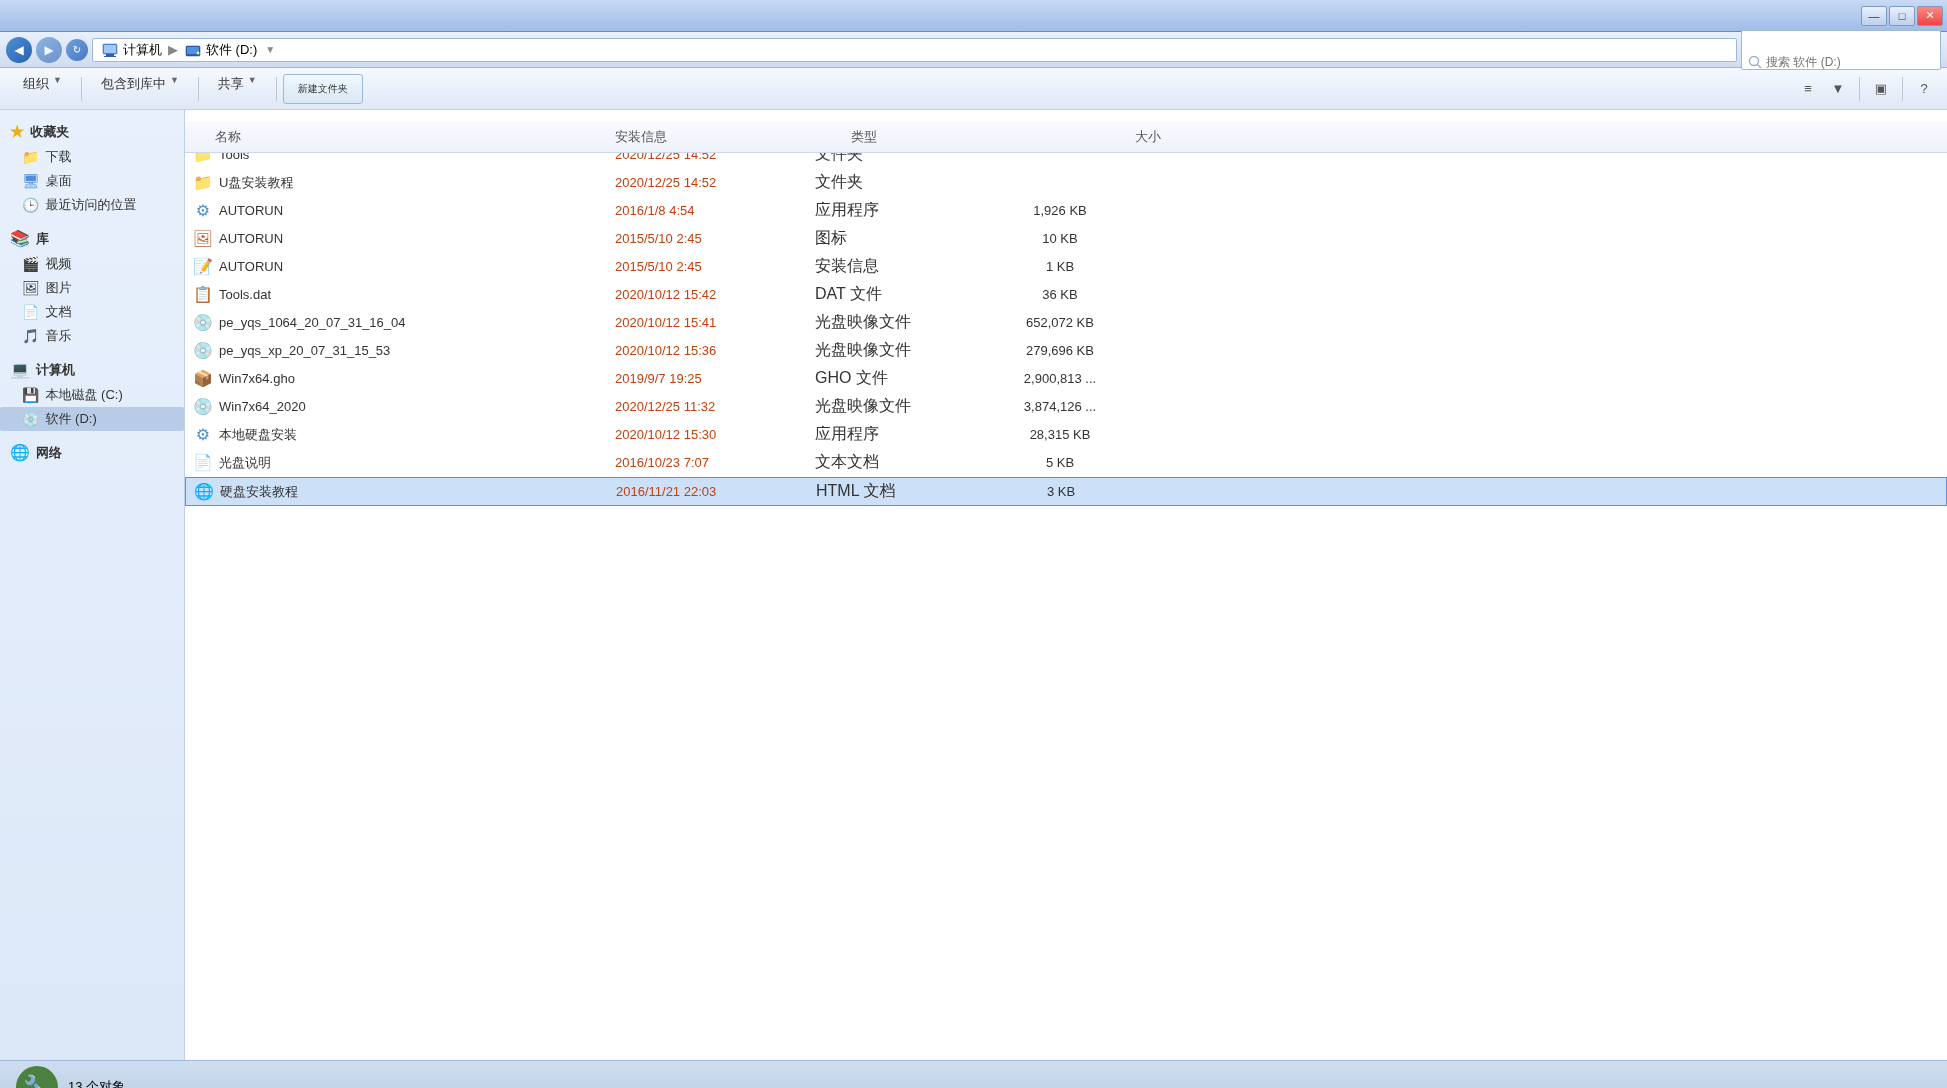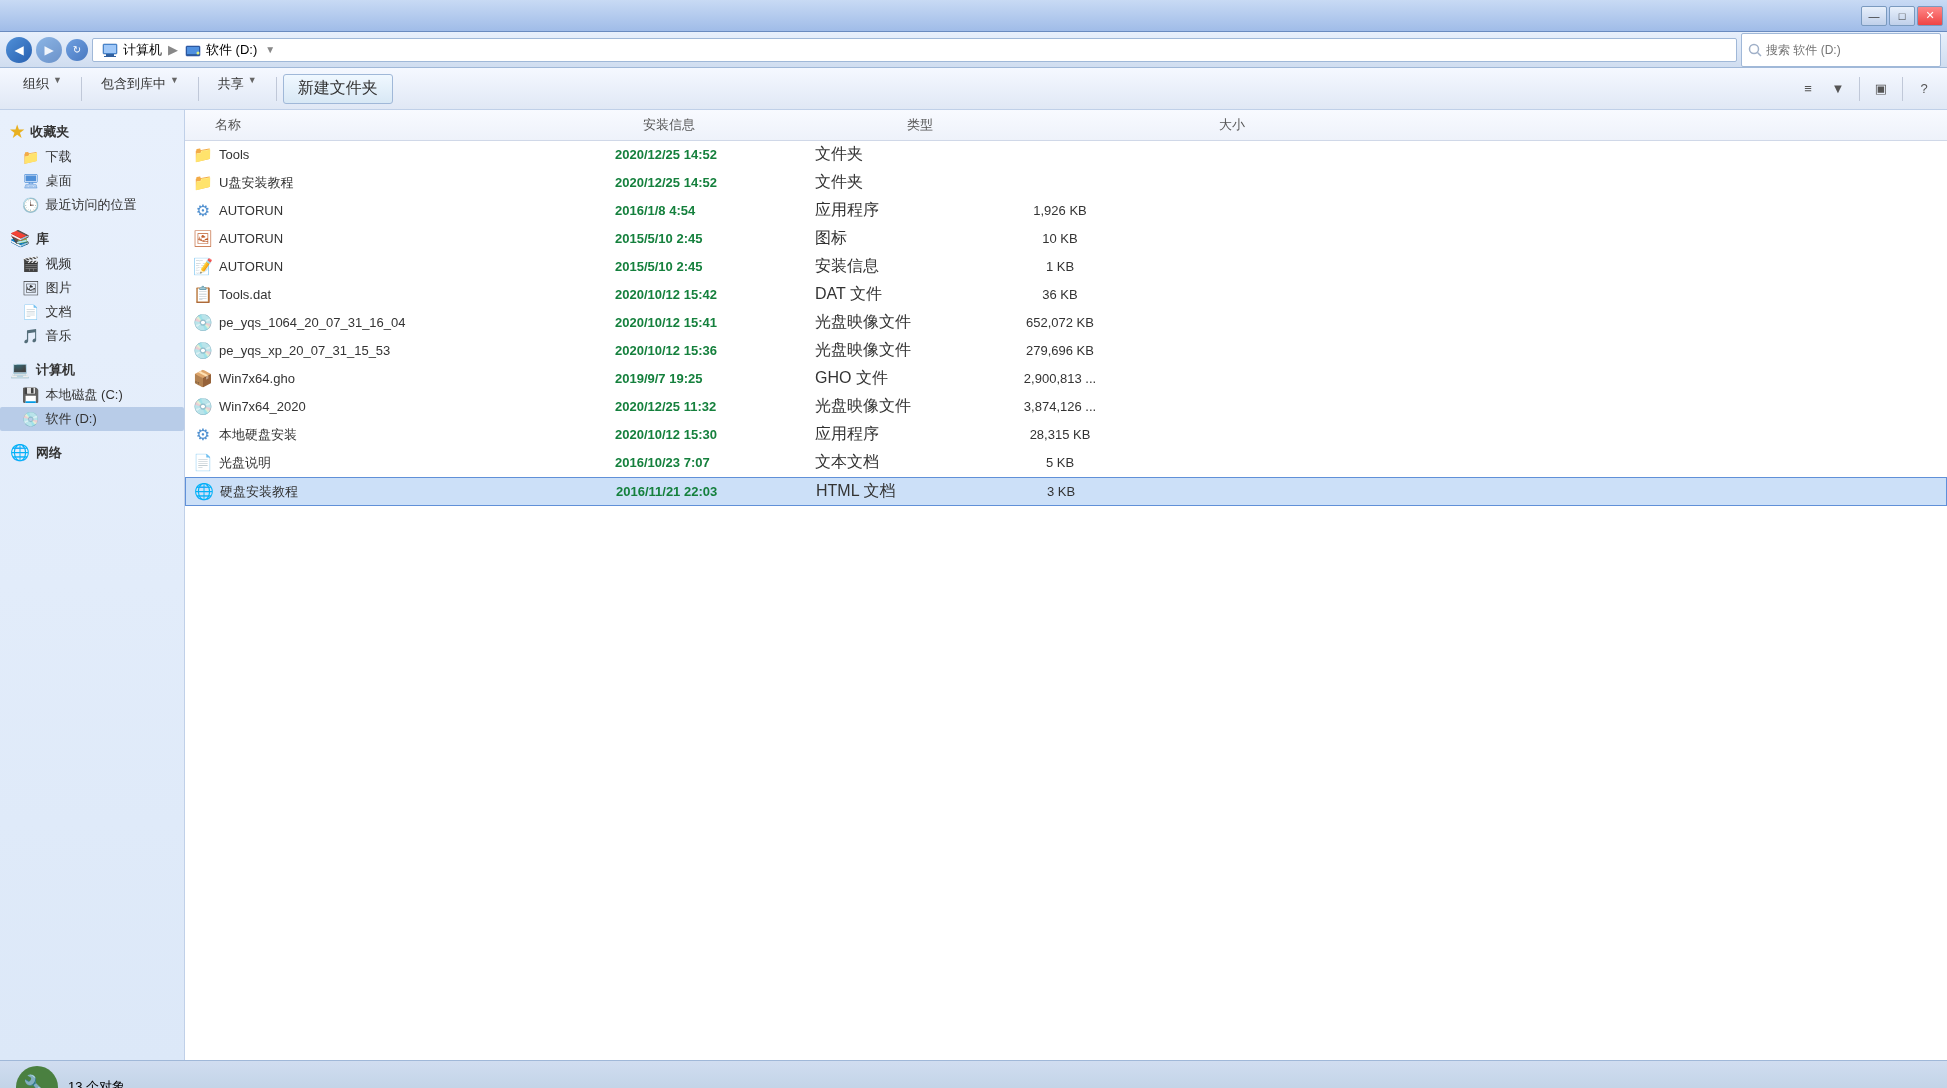--- a/index.html
+++ b/index.html
@@ -74,26 +74,26 @@
       display: flex;
       align-items: center;
       padding: 0 8px;
       gap: 4px;
       font-size: 13px;
     }
     .bc-sep { color: #888; margin: 0 2px; }
     .bc-arrow { color: #888; font-size: 10px; margin-left: 4px; cursor: pointer; }
     .search-bar {
       width: 200px;
-      height: 34px;
+      height: 40px;
       border: 1px solid #a0b8d8;
       border-radius: 2px;
       background: white;
       display: flex;
-      align-items: center;
+      align-items: flex-end;
       padding: 0 6px;
       gap: 4px;
     }
     .search-input {
       border: none;
       outline: none;
       font-size: 12px;
       color: #999;
       flex: 1;
       background: transparent;
@@ -124,21 +124,21 @@
     }
     .toolbar-btn .arrow { font-size: 9px; color: #666; }
     .toolbar-divider { width: 1px; height: 24px; background: #c0c8d8; margin: 0 4px; }
     .toolbar-new-folder {
       height: 30px;
       padding: 0 14px;
       background: linear-gradient(to bottom, #f0f8ff, #d8e8f5);
       border: 1px solid #a0b8d8;
       border-radius: 3px;
       cursor: pointer;
-      font-size: 16px;
+      font-size: 10px;
       color: #333;
     }
     .toolbar-right {
       margin-left: auto;
       display: flex;
       align-items: center;
       gap: 4px;
     }
     .view-btn {
       width: 26px;
@@ -195,23 +195,22 @@
       flex: 1;
       background: white;
       overflow-y: auto;
     }
     .file-list-header {
       display: flex;
       padding: 6px 0;
       border-bottom: 1px solid #d0d8e8;
       background: linear-gradient(to bottom, #f8faff, #eef2fa);
       position: sticky;
-      top: 0;
+      top: 12px;
       z-index: 10;
-      gap: 28px;
     }
     .col-name { width: 430px; padding-left: 30px; font-weight: normal; color: #555; cursor: pointer; }
     .col-date { width: 200px; font-weight: normal; color: #555; cursor: pointer; }
     .col-type { width: 180px; font-weight: normal; color: #555; cursor: pointer; margin-left: 36px; }
     .col-size { width: 150px; text-align: right; padding-right: 20px; font-weight: normal; color: #555; cursor: pointer; }
 
     .file-row {
       display: flex;
       align-items: center;
       padding: 3px 0;
@@ -230,21 +229,21 @@
     }
     .file-icon {
       width: 20px;
       height: 20px;
       display: flex;
       align-items: center;
       justify-content: center;
       font-size: 16px;
       flex-shrink: 0;
     }
-    .file-cell-date { width: 200px; font-size: 13px; color: #15803d; font-weight: bold; }
+    .file-cell-date { width: 200px; font-size: 13px; color: #c2410c; }
     .file-cell-type { width: 180px; font-size: 16px; color: #333; }
     .file-cell-size { width: 150px; font-size: 13px; color: #333; text-align: center; padding-right: 20px; }
     .status-bar-bottom {
       height: 52px;
       background: linear-gradient(to bottom, #d0ddf0, #b8cce0);
       border-top: 1px solid #a0b8d8;
       display: flex;
       align-items: center;
       padding: 0 16px;
       gap: 10px;

